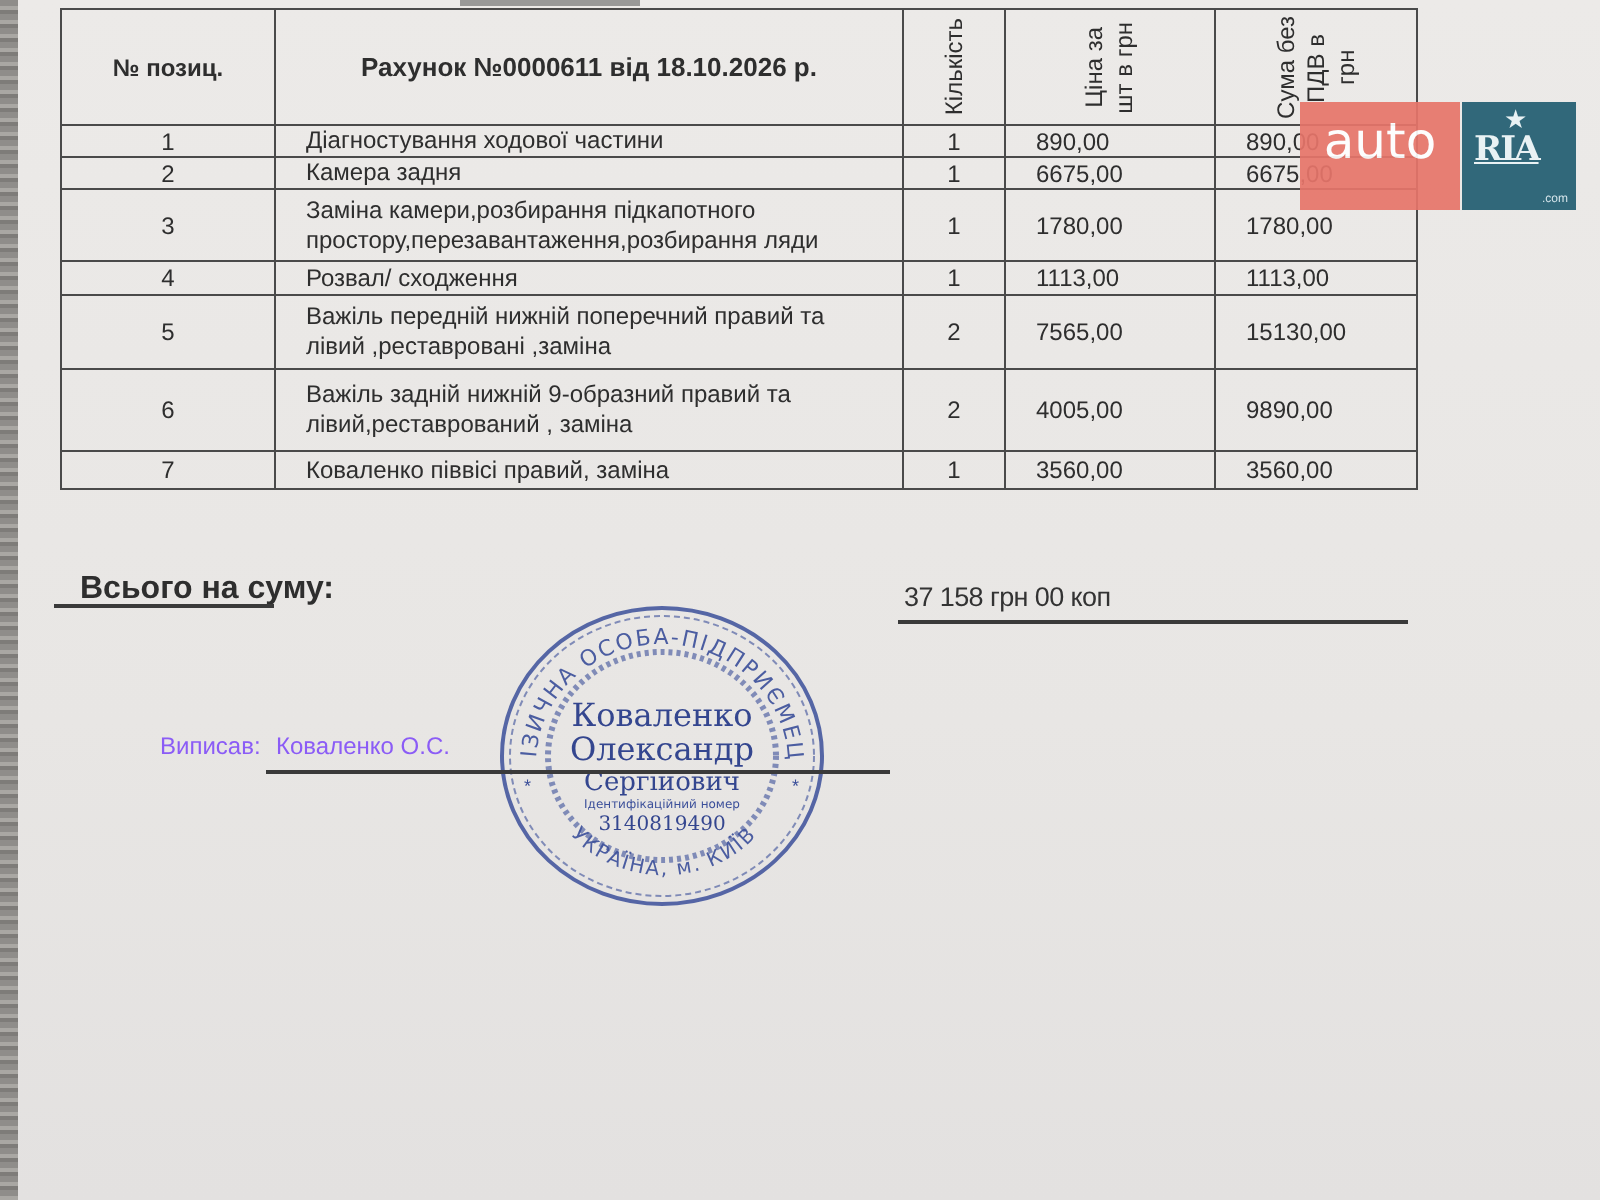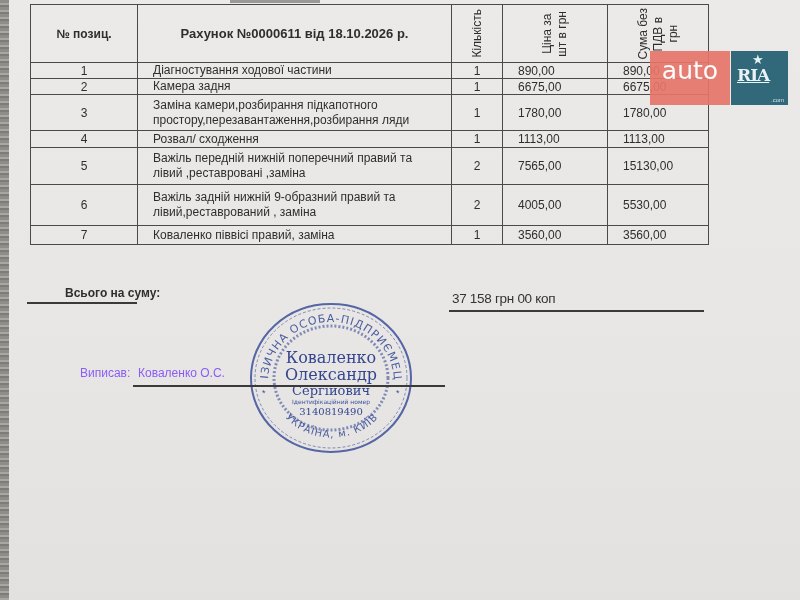--- a/index.html
+++ b/index.html
@@ -28,21 +28,21 @@
   .h-row { height:58px; }
   .vhead { writing-mode: vertical-rl; transform: rotate(180deg); font-weight:normal; line-height:15px; white-space:pre-line; text-align:center; margin:auto; }
   .c-num { text-align:center; }
   .c-qty { text-align:center; }
   .c-money { text-align:left; }
   .sec-row td { font-weight:bold; text-align:center; height:20px; }
   .r1 td { height:14px; } .r2 td { height:14px; } .r3 td { height:35px; }
   .r4 td { height:16px; } .r5 td { height:36px; } .r6 td { height:40px; } .r7 td { height:18px; }
   td.desc { line-height:15px; }
 
-  .total-label { position:absolute; left:40px; top:286px; font-size:12px; font-weight:bold; color:#2e2e2e;margin-left:25px; }
+  .total-label { position:absolute; left:40px; top:286px; font-size:16px; font-weight:bold; color:#2e2e2e; }
   .total-label-line { position:absolute; left:27px; top:302px; width:110px; height:1.5px; background:#3a3a3a; }
   .total-value { position:absolute; left:452px; top:291px; font-size:13.5px; color:#333; letter-spacing:-0.3px; }
   .total-line { position:absolute; left:449px; top:310px; width:255px; height:1.5px; background:#3a3a3a; }
 
   .issued-label { position:absolute; left:80px; top:366px; font-size:12px; color:#8b5cf6; }
   .issued-value { position:absolute; left:138px; top:366px; font-size:12px; color:#8b5cf6; }
   .issued-line { position:absolute; left:133px; top:385px; width:312px; height:1.5px; background:#3a3a3a; }
 
   .stamp { position:absolute; left:246px; top:300px; width:170px; height:155px; }
 
@@ -118,21 +118,21 @@
     <td class="desc">Важіль передній нижній поперечний правий та лівий ,реставровані ,заміна</td>
     <td class="c-qty">2</td>
     <td class="c-money">7565,00</td>
     <td class="c-money">15130,00</td>
   </tr>
   <tr class="r6">
     <td class="c-num">6</td>
     <td class="desc">Важіль задній нижній 9-образний правий та лівий,реставрований , заміна</td>
     <td class="c-qty">2</td>
     <td class="c-money">4005,00</td>
-    <td class="c-money">5530,00</td>
+    <td class="c-money">9890,00</td>
   </tr>
   <tr class="r7">
     <td class="c-num">7</td>
     <td class="desc">Коваленко піввісі правий, заміна</td>
     <td class="c-qty">1</td>
     <td class="c-money">3560,00</td>
     <td class="c-money">3560,00</td>
   </tr>
 </tbody>
   </table>

